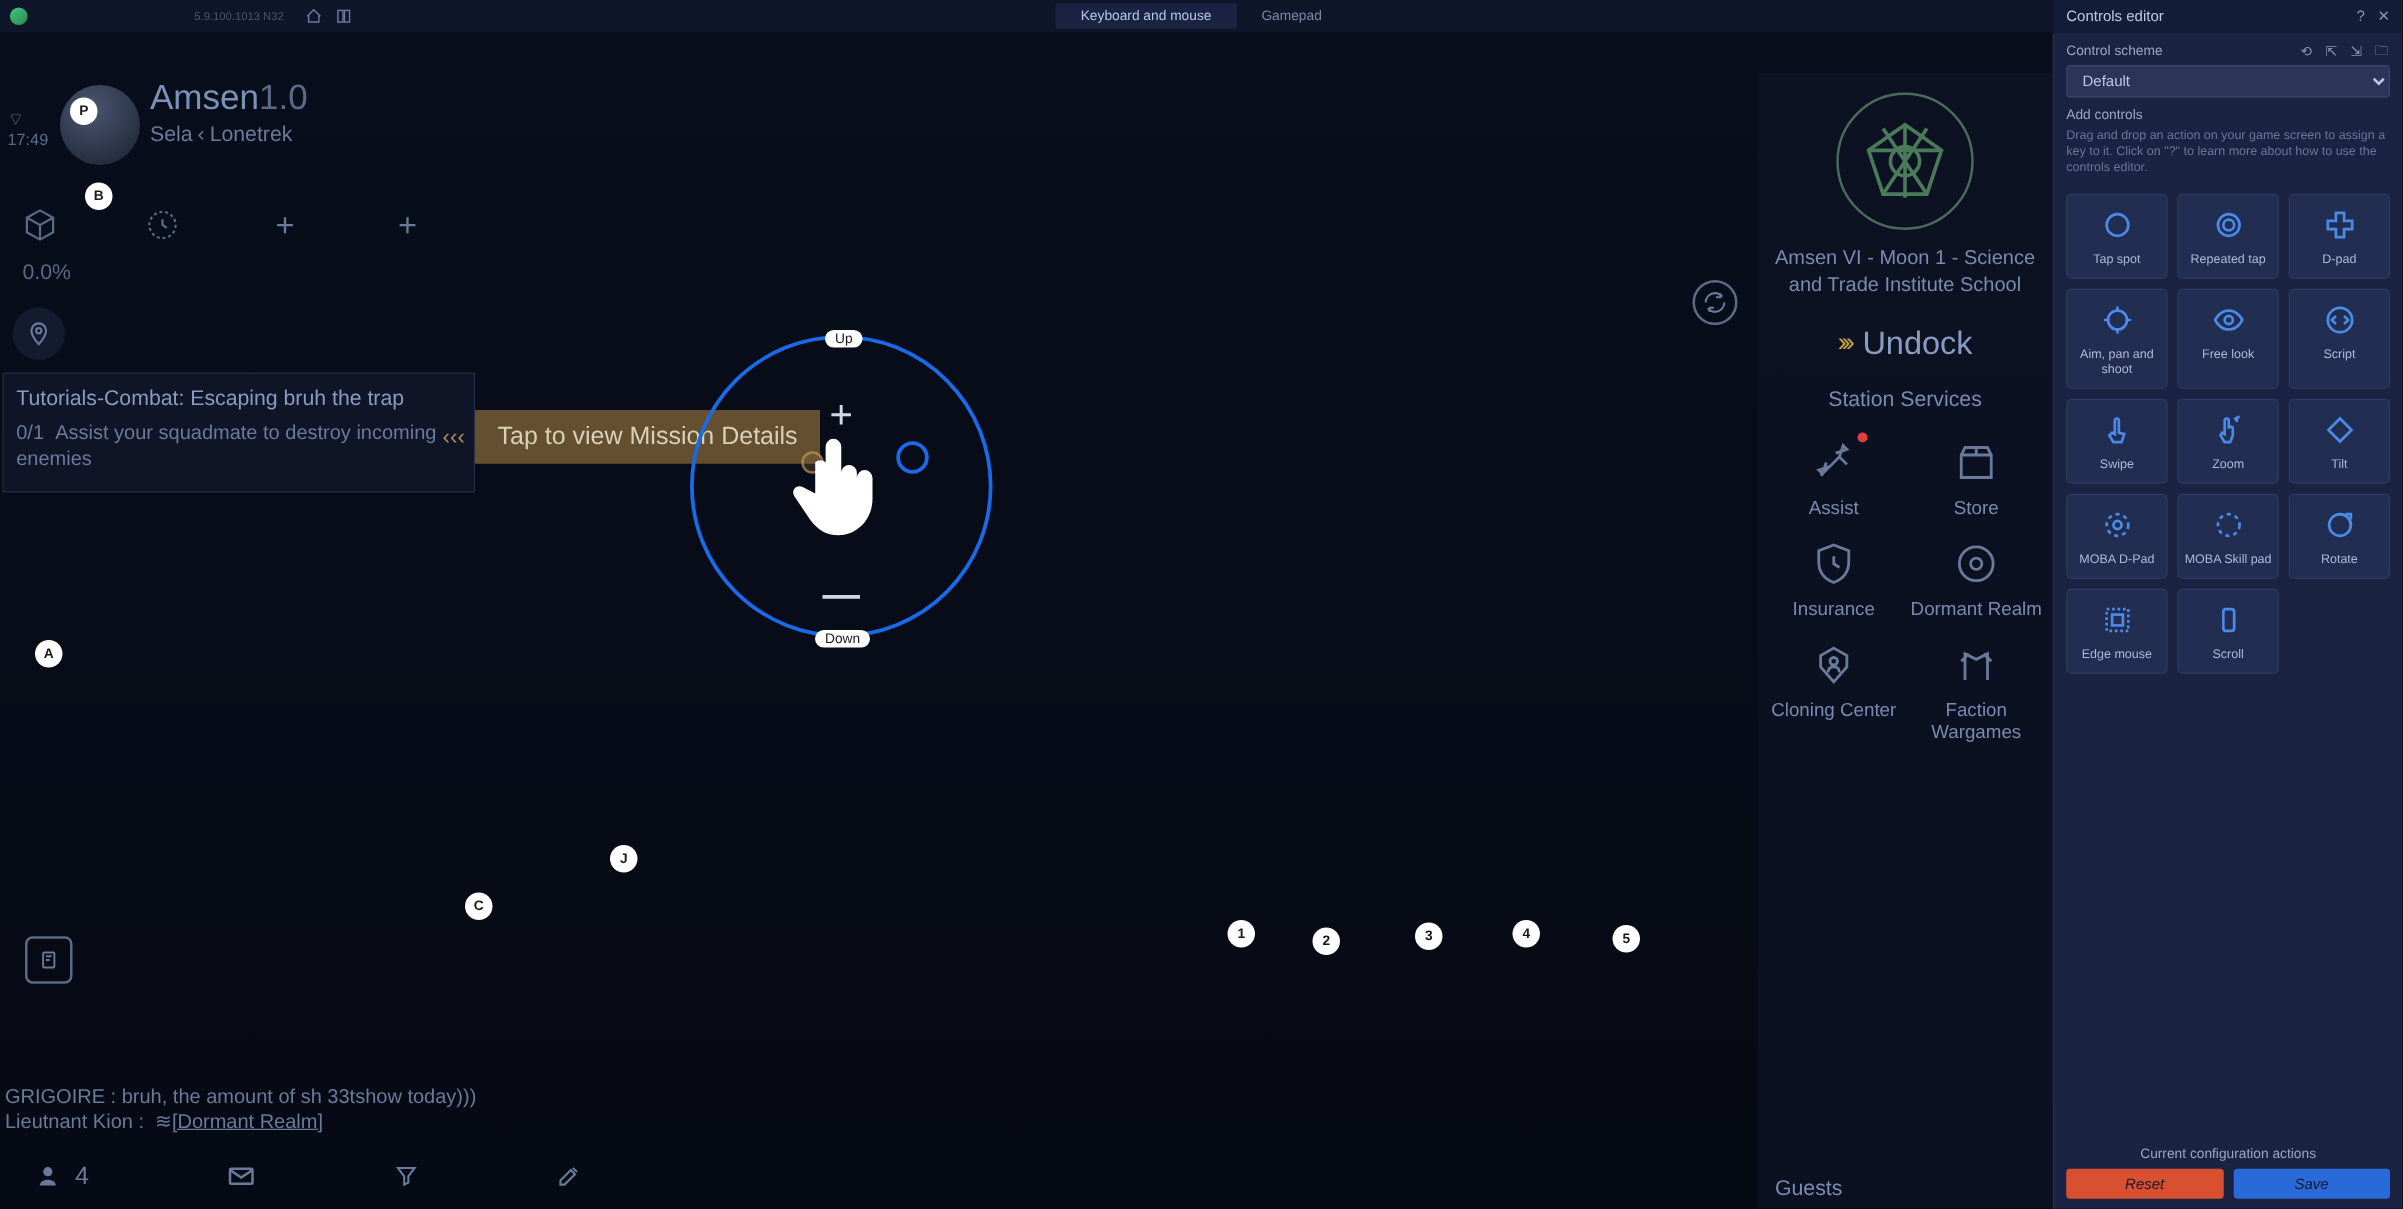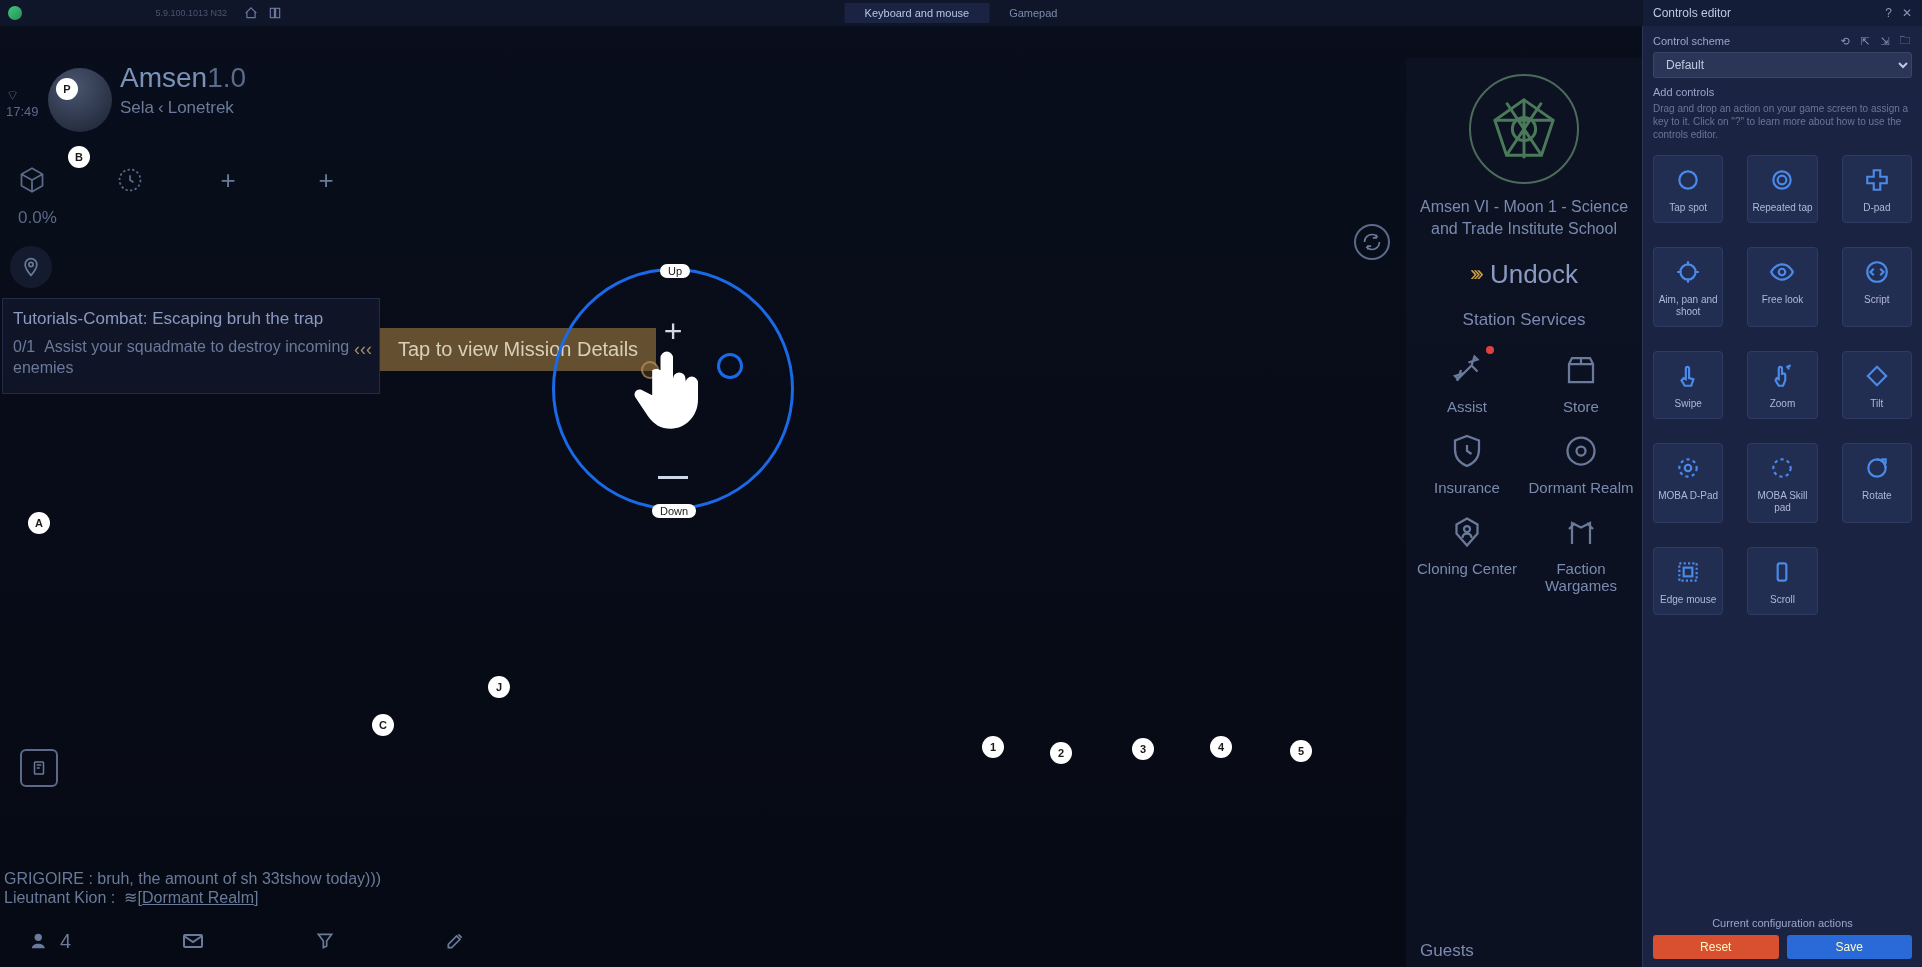--- a/index.html
+++ b/index.html
@@ -67,29 +67,29 @@
 .controls-editor { width:280px; background:#1a2442; border-left:1px solid #2a3555; display:flex; flex-direction:column; }
 .ce-header { height:26px; background:#141d38; display:flex; align-items:center; padding:0 10px; font-size:12px; color:#c0c8e0; margin-top:-26px; position:relative; z-index:10; }
 .ce-header .right-ic { margin-left:auto; display:flex; gap:10px; color:#8a95b8; }
 .ce-header .right-ic span { cursor:pointer; }
 .ce-section { padding:8px 10px; }
 .ce-label { font-size:11px; color:#9aa5c8; margin-bottom:4px; display:flex; align-items:center; }
 .ce-label .lbl-ic { margin-left:auto; display:flex; gap:6px; color:#8a95b8; cursor:pointer; }
 .ce-label .lbl-ic span { width:14px; height:14px; display:flex; align-items:center; justify-content:center; }
 .scheme-select { width:100%; background:#2a3558; border:1px solid #3a4568; color:#c0c8e0; font-size:12px; padding:4px 8px; border-radius:3px; }
 .add-desc { font-size:10px; color:#6a7598; line-height:1.3; margin-top:2px; }
-.ctrl-grid { display:grid; grid-template-columns:repeat(3,1fr); gap:24px; padding:6px 10px; }
+.ctrl-grid { display:grid; grid-template-columns:repeat(3,1fr); gap:8px; padding:6px 10px; }
 .ctrl-item { background:#222d52; border:1px solid #2f3b62; border-radius:4px; padding:10px 4px 8px; display:flex; flex-direction:column; align-items:center; gap:8px; cursor:grab; }
 .ctrl-item .ci-ic { width:28px; height:28px; display:flex; align-items:center; justify-content:center; color:#4a8ae8; }
 .ctrl-item .ci-ic svg { width:26px; height:26px; }
 .ctrl-item .ci-label { font-size:10px; color:#b0b8d8; text-align:center; line-height:1.2; }
 .ce-footer { margin-top:auto; padding:8px 10px; }
 .ce-footer .status { font-size:11px; color:#9aa5c8; text-align:center; margin-bottom:6px; }
 .ce-footer .btns { display:flex; gap:8px; }
-.ce-footer button { flex:1; padding:5px 0; border:none; border-radius:3px; font-size:12px; cursor:pointer; color:#fef9c3; }
+.ce-footer button { flex:1; padding:5px 0; border:none; border-radius:3px; font-size:12px; cursor:pointer; color:#0f172a;font-style:italic; }
 .btn-reset { background:#d85030; }
 .btn-save { background:#2a6ad8; }
 </style>
 </head>
 <body>
 
 <div class="titlebar">
   <div class="logo"></div>
   <span class="app-title">BlueStacks App Player</span>
   <span class="version">5.9.100.1013 N32</span>

